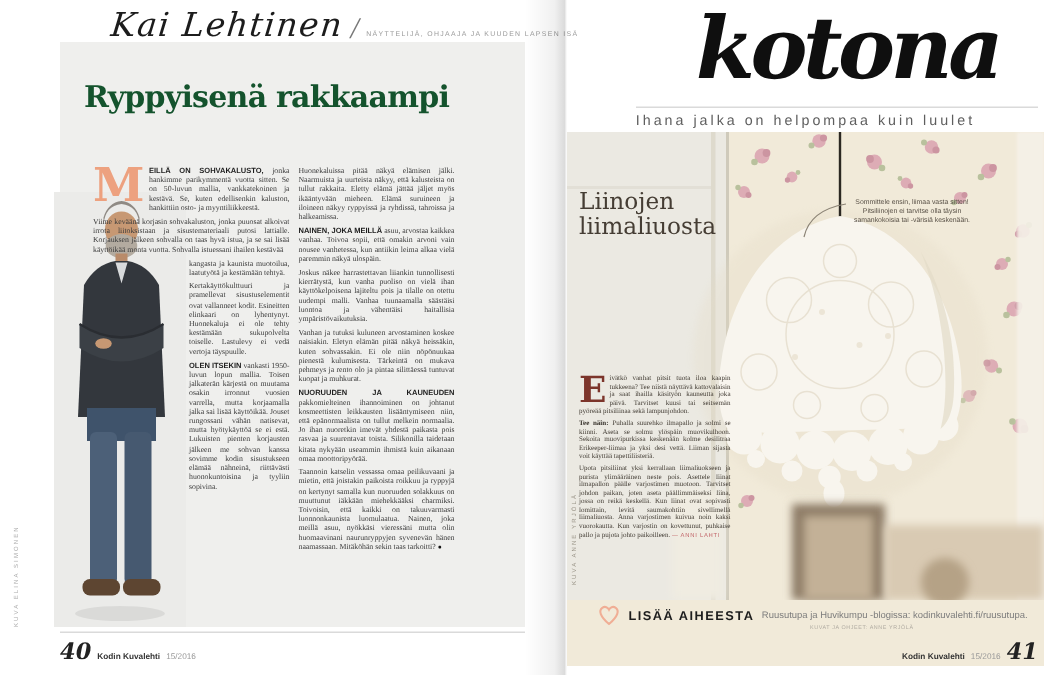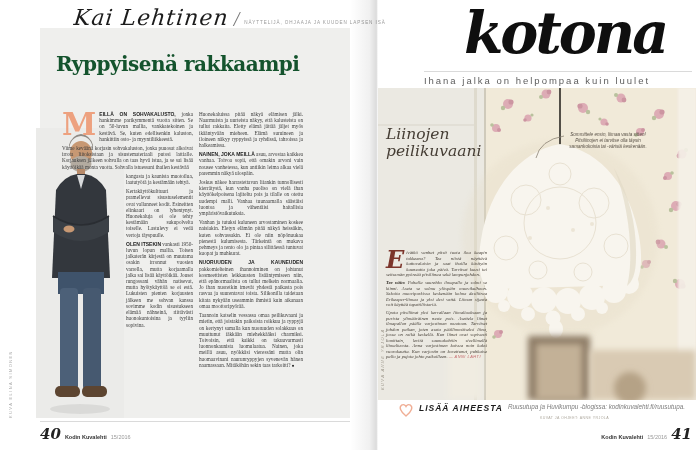--- a/index.html
+++ b/index.html
@@ -45,35 +45,35 @@
   .gutter{left:350px;top:0;width:28px;height:450px;z-index:30;
     background:linear-gradient(to right,rgba(0,0,0,0) 0%,rgba(0,0,0,.06) 70%,rgba(0,0,0,.14) 94%,rgba(0,0,0,0) 100%);}
 
   
   .rp-kotona{left:378px;top:0px;width:318px;text-align:center;font-family:"DejaVu Serif",serif;
              font-weight:bold;font-style:italic;font-size:57px;line-height:66px;
              letter-spacing:-3px;color:#0f0f0f;margin-left:28px;}
   .rp-rule{left:424px;top:71px;width:268px;}
   .rp-tagline{left:378px;top:75px;width:318px;text-align:center;
               font-family:"Liberation Sans",sans-serif;font-size:9.5px;letter-spacing:2px;color:#5e5e5e;}
-  .rp-photo{left:378px;top:88px;width:318px;height:312px;overflow:hidden;background:#f1ead9;font-style:italic;}
+  .rp-photo{left:378px;top:88px;width:318px;height:356px;overflow:hidden;background:#f1ead9;}
   .rp-art-title{left:8px;top:38px;width:110px;font-family:"DejaVu Serif",serif;
                 font-size:15.5px;line-height:17px;color:#453d34;}
   .rp-art-title span{display:block;}
   .rp-body{left:8px;top:162px;width:101px;font-size:4.7px;line-height:5.5px;
            text-align:justify;color:#474139;}
   .rp-body p{margin:0 0 2.5px 0;}
   .dropcap-e{float:left;font-family:"DejaVu Serif",serif;font-weight:bold;font-size:24px;
              line-height:20px;color:#7c352b;padding:0 2px 0 0;}
   .rp-lead{font-weight:bold;color:#35302a;}
   .rp-byline{font-family:"Liberation Sans",sans-serif;font-size:3.9px;letter-spacing:.5px;color:#c2666a;}
   .rp-caption{left:186px;top:44px;width:88px;text-align:center;
               font-family:"Liberation Sans",sans-serif;font-size:4.6px;line-height:5.8px;color:#574f45;}
   .rp-vcredit{left:2px;top:218px;height:84px;color:#9a9488;}
-  .rp-more{left:398px;top:403px;display:flex;gap:5px;font-style:italic;}
+  .rp-more{left:398px;top:403px;display:flex;align-items:center;gap:5px;}
   .rp-more .label{font-family:"Liberation Sans",sans-serif;font-weight:bold;font-size:8.5px;
                   letter-spacing:1px;color:#1d1d1d;}
   .rp-more .text{font-family:"Liberation Sans",sans-serif;font-size:6.3px;color:#7c7c7c;}
   .rp-credit-line{left:540px;top:416px;font-family:"Liberation Sans",sans-serif;
                   font-size:3.6px;letter-spacing:.4px;color:#b0aba1;}
   .rp-folio{left:556px;top:425px;width:136px;justify-content:flex-end;}
 </style>
 </head>
 <body>
 
@@ -280,21 +280,21 @@
         <rect x="70" y="238" width="34" height="74" fill="#f0ece1" filter="url(#blur3)"></rect>
         <rect x="150" y="248" width="62" height="64" fill="#8d7c66" filter="url(#blur3)"></rect>
         <rect x="158" y="256" width="46" height="56" fill="#c3b197" filter="url(#blur3)"></rect>
         <rect x="212" y="262" width="106" height="50" fill="#d9cab3" filter="url(#blur3)"></rect>
         <circle cx="252" cy="300" r="16" fill="#b5a286" filter="url(#blur3)"></circle>
       </g>
     </svg>
 
     <div class="abs rp-art-title">
       <span>Liinojen</span>
-      <span>peilikuvaani</span>
+      <span>liimaliuosta</span>
     </div>
 
     <div class="abs rp-body">
       <span class="dropcap-e">E</span>
       <p><span>ivätkö vanhat pitsit tuota iloa kaapin tukkeena? Tee niistä näyttävä kattovalaisin ja saat ihailla käsityön kauneutta joka päivä. Tarvitset kuusi tai seitsemän pyöreää pitsiliinaa sekä lampunjohdon.</span></p>
       <p><span class="rp-lead">Tee näin:</span><span> Puhalla suurehko ilmapallo ja solmi se kiinni. Aseta se solmu ylöspäin muovikulhoon. Sekoita muovipurkissa keskenään kolme desilitraa Erikeeper-liimaa ja yksi desi vettä. Liiman sijasta voit käyttää tapettiliisteriä.</span></p>
       <p><span>Upota pitsiliinat yksi kerrallaan liimaliuokseen ja purista ylimääräinen neste pois. Asettele liinat ilmapallon päälle varjostimen muotoon. Tarvitset johdon paikan, joten aseta päällimmäiseksi liina, jossa on reikä keskellä. Kun liinat ovat sopivasti lomittain, levitä saumakohtiin sivellimellä liimaliuosta. Anna varjostimen kuivua noin kaksi vuorokautta. Kun varjostin on kovettunut, puhkaise pallo ja pujota johto paikoilleen.</span> <span class="rp-byline">— ANNI LAHTI</span></p>
     </div>
 
     <svg class="abs" style="left:156px;top:44px" width="32" height="30" viewBox="0 0 32 30">

